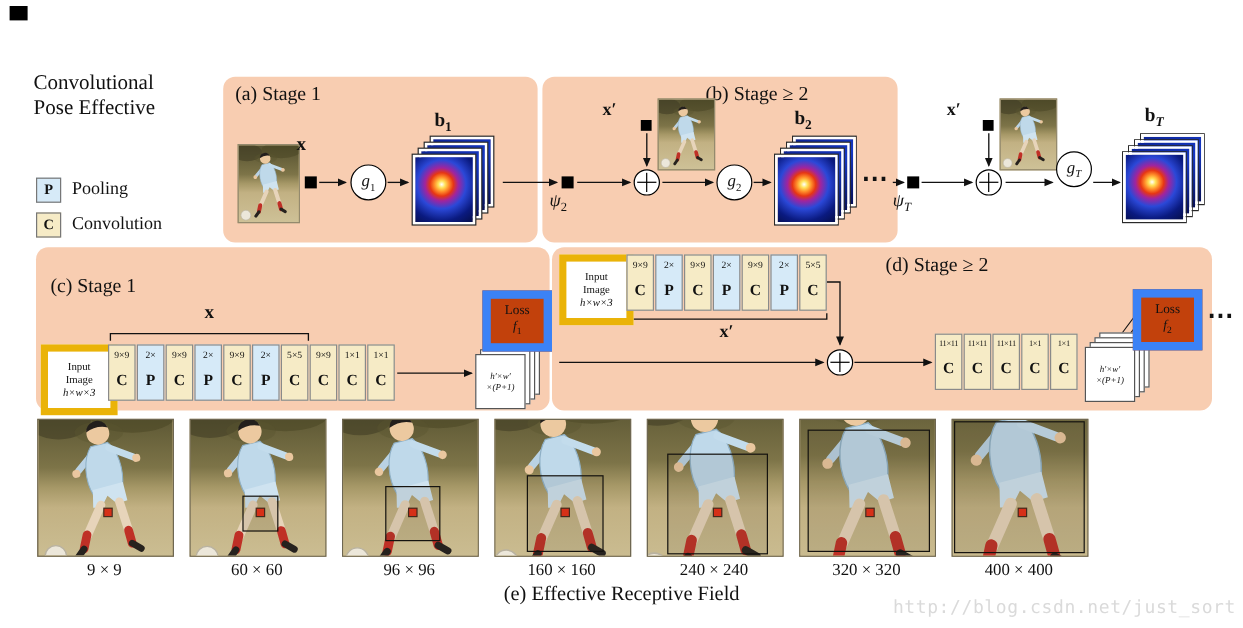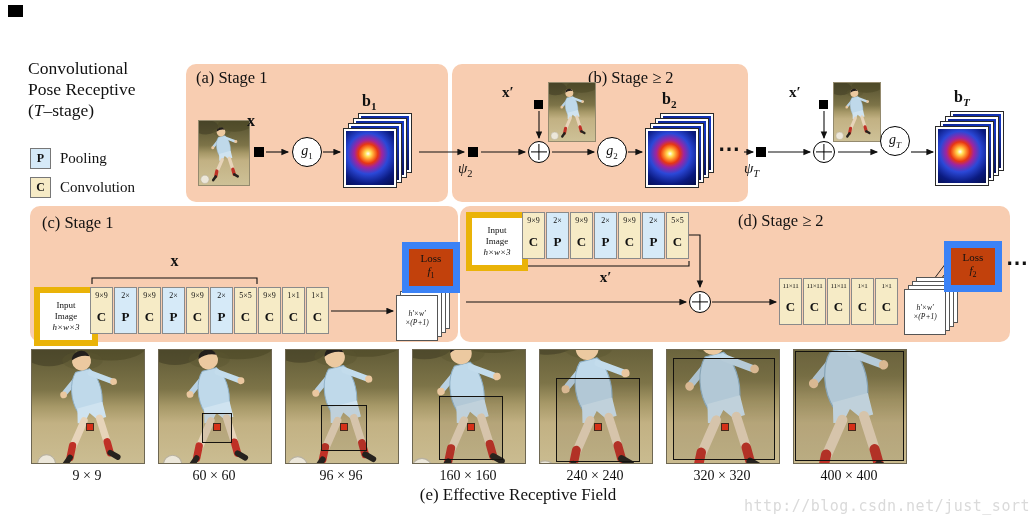--- a/index.html
+++ b/index.html
@@ -145,22 +145,21 @@
       <line x1="958" y1="247" x2="934" y2="279"></line>
       <line x1="966" y1="247" x2="941" y2="279"></line>
       <line x1="974" y1="247" x2="948" y2="279"></line>
     </g>
   </svg>
 
   <div class="bsq" style="left:8px;top:5px;width:15px;height:12px"></div>
 
   <div class="fig-title">
     <div>Convolutional</div>
-    <div>Pose Receptive</div>
-    <div><span>(</span><i>T</i><span>–stage)</span></div>
+    <div>Pose Effective</div>
   </div>
   <div class="legend-row" style="top:148px">
     <span class="legend-swatch pool">
         <b>P</b>
       </span>
     <span class="legend-text">Pooling</span>
   </div>
   <div class="legend-row" style="top:177px">
     <span class="legend-swatch conv">
         <b>C</b>
@@ -224,21 +223,21 @@
     <span><i>g</i><sub><i>T</i></sub></span>
   </div>
   <div class="mlabel" style="left:954px;top:88px"><b>b</b><sub><b><i>T</i></b></sub></div>
   <div class="hstack" style="left:936px;top:112px">
     <div class="hframe"></div>
       <div class="hframe"></div>
       <div class="hframe"></div>
       <div class="hframe front"></div>
   </div>
 
-  <div class="panel-label" style="left:42px;top:213px">(c) Stage 1</div>
+  <div class="panel-label" style="left:42px;top:228px">(c) Stage 1</div>
   <div class="input-box" style="left:34px;top:287px;width:52px;height:47px">
     <div>Input</div>
     <div>Image</div>
     <div class="ital">h×w×3</div>
   </div>
   <div class="mlabel" style="left:92px;top:252px;width:165px;text-align:center"><b>x</b></div>
   <div class="blocks-row" style="left:90px;top:287px">
     <div class="blk conv">
         <span class="blk-size">9×9</span>
         <span class="blk-type">C</span>

